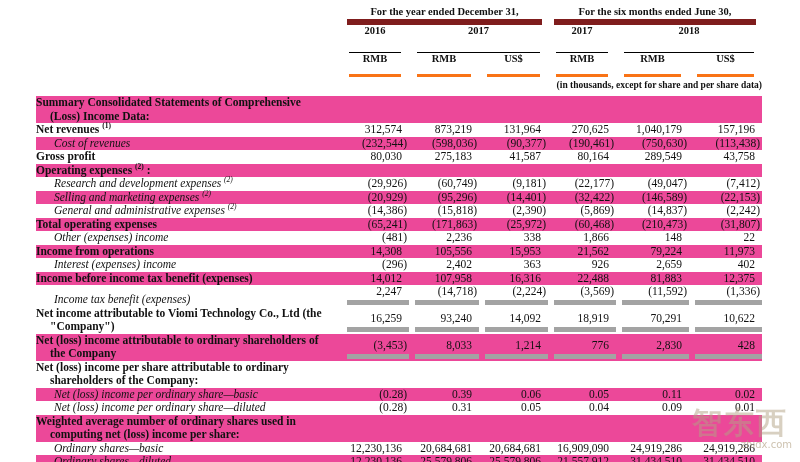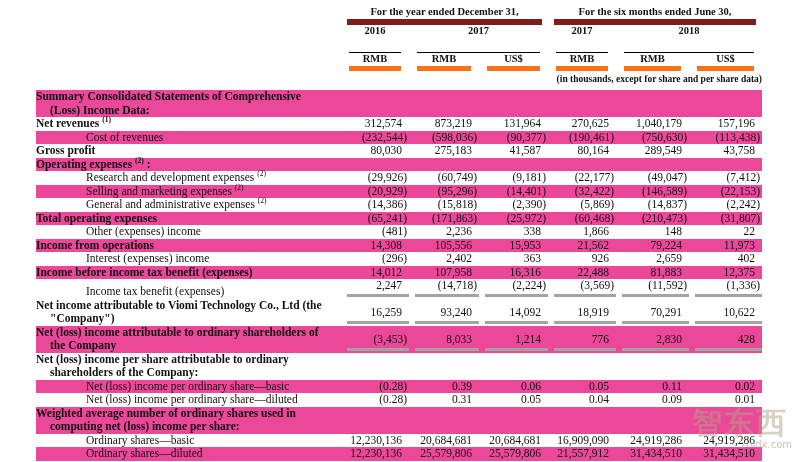--- a/index.html
+++ b/index.html
@@ -32,47 +32,47 @@
   thead td {
     font-weight: bold;
     font-size: 10.5px;
     text-align: center;
     vertical-align: bottom;
     padding: 0;
     line-height: 12px;
   }
   .hl { border-bottom: 6px solid #7f1d1d; padding-bottom: 1px; margin: 0 6px; }
   .hl2 { border-bottom: 1px solid #000; padding-bottom: 15px; margin: 0 8px; }
-  .hlu { border-bottom: 5px solid #f97316; padding-bottom: 1px; margin: 0 8px; }
+  .hlu { border-bottom: 3px solid #f97316; padding-bottom: 9px; margin: 0 8px; }
   td.note-cell { font-size: 9.5px; padding: 2px 0 5px 0; text-align: right; }
 
   tbody td {
     padding: 0;
     font-size: 11.5px;
     line-height: 13.5px;
     vertical-align: bottom;
   }
   tr.shade { background: #ec4899; }
   tr.bold td.lbl { font-weight: bold; }
   td.lbl {
     padding-left: 14px;
     text-indent: -14px;
     white-space: pre-wrap;
   }
-  td.lbl.ind { padding-left: 64px; }
+  td.lbl.ind { padding-left: 32px; font-style: italic; }
   td.lbl sup { font-size: 7.5px; line-height: 0; vertical-align: super; }
   td.val { text-align: right; }
   .num {
     margin-left: 6px;
     padding-right: 7px;
     position: relative;
   }
   .num.paren { padding-right: 2px; }
   .num.u1 {
-    border-bottom: 3px solid #a3a3a3;
+    border-bottom: 5px solid #a3a3a3;
     padding-bottom: 1px;
     margin-bottom: 2px;
   }
   .num.u2 {
     border-bottom: 1px solid #3f3f3f;
     padding-bottom: 1px;
   }
   .num.u2::after {
     content: "";
     position: absolute;

